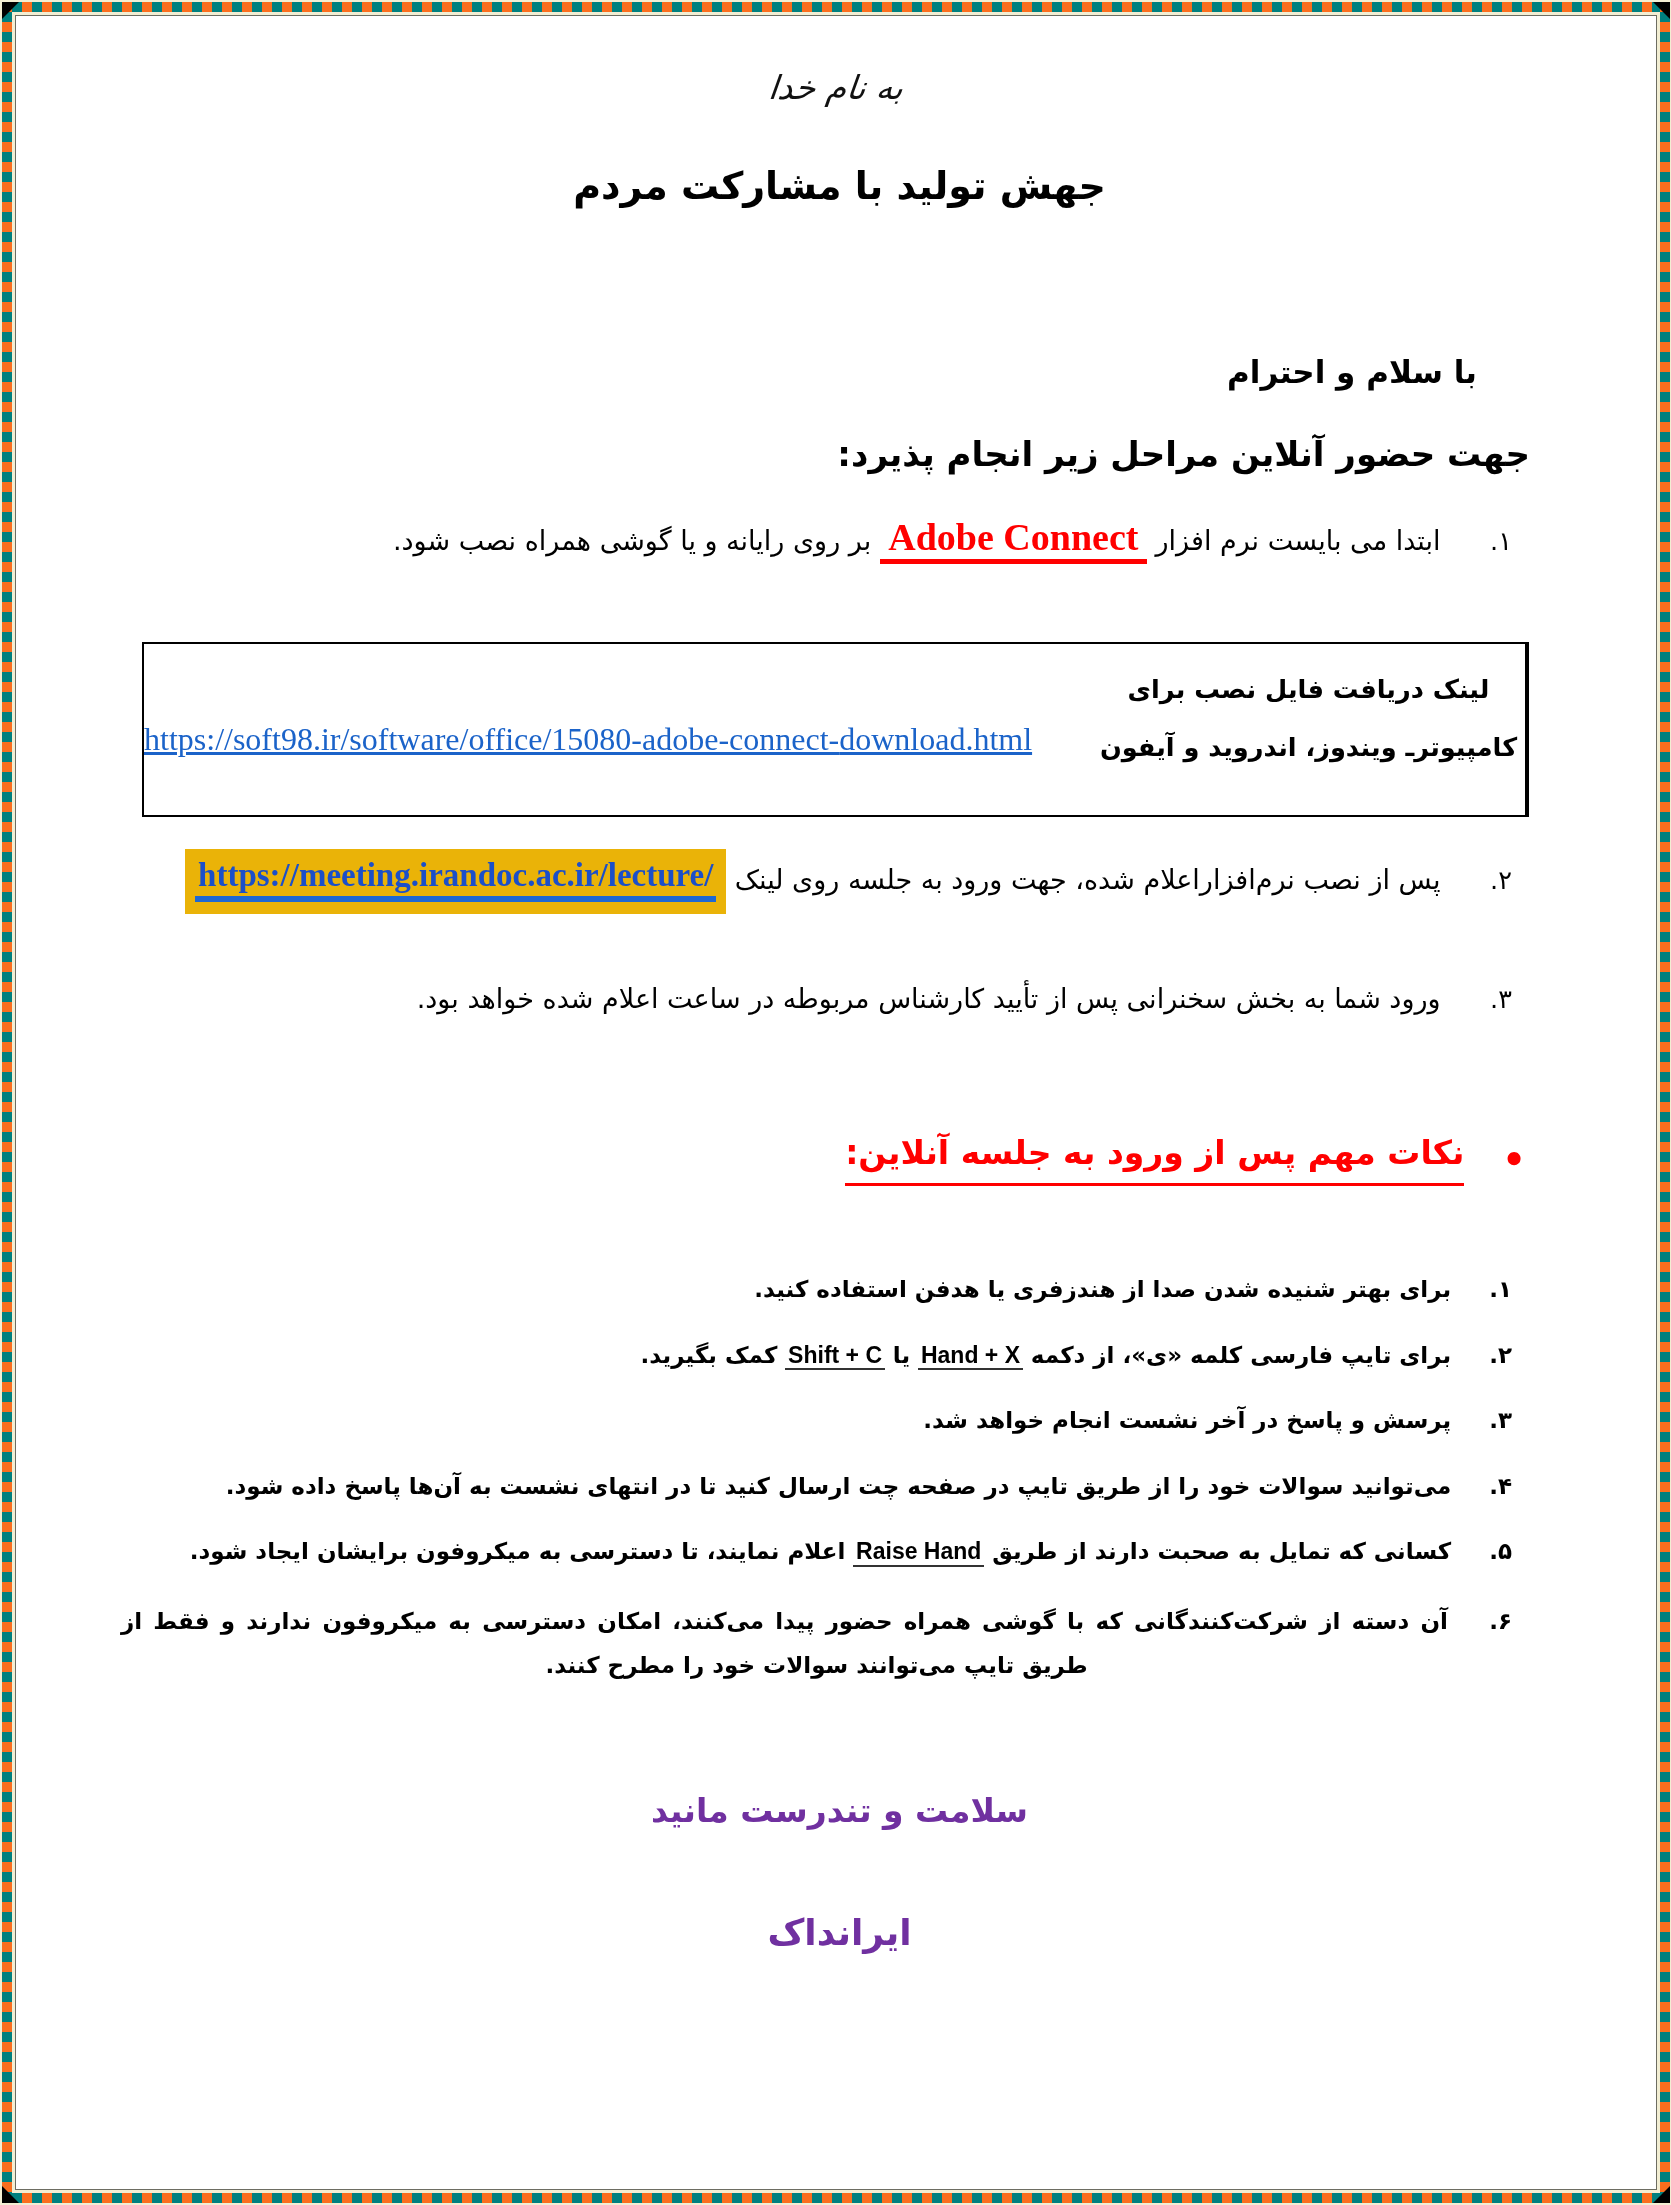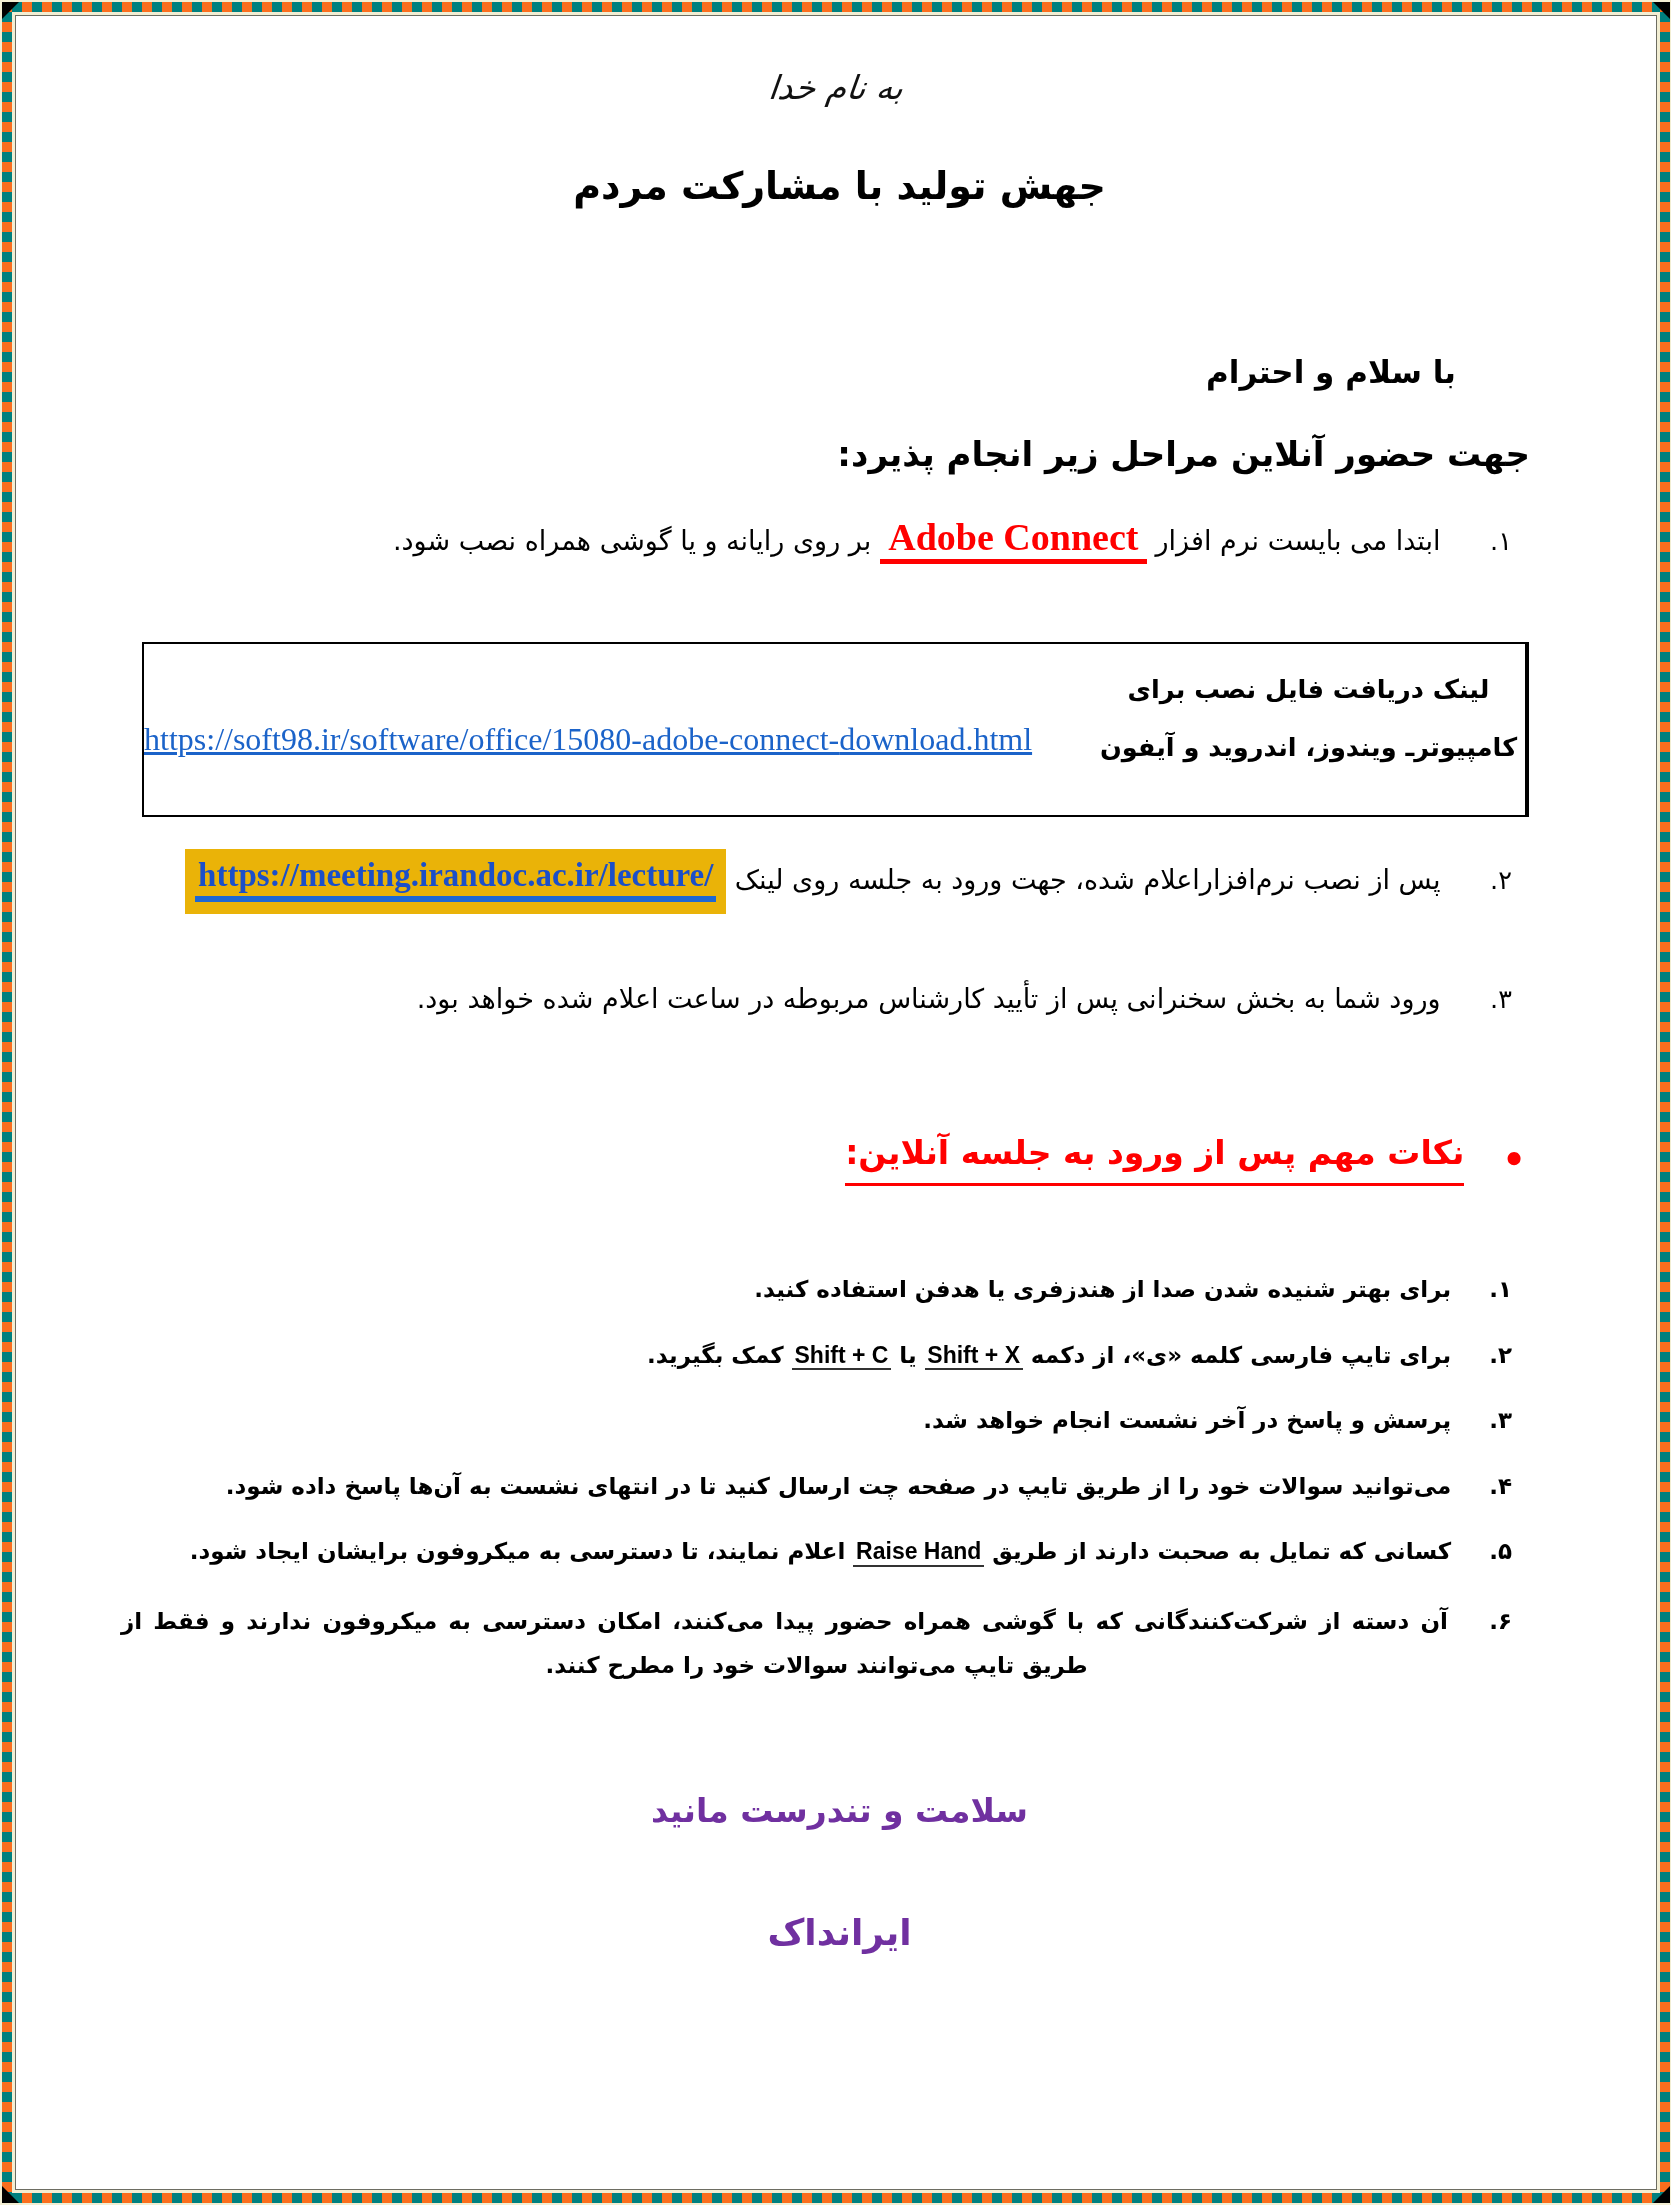--- a/index.html
+++ b/index.html
@@ -32,21 +32,21 @@
   
   .abs{position:absolute;z-index:3;}
   .center{left:0;right:0;text-align:center;}
   .rtl{direction:rtl;unicode-bidi:embed;padding-left:7px;}
   .nowrap{white-space:nowrap;}
 
   .bismillah{top:68px;font-family:"DejaVu Serif",serif;font-style:italic;
              font-size:33px;color:#111;transform:skewX(-6deg);}
   .doc-title{top:164px;font-weight:bold;font-size:38px;color:#000;letter-spacing:0.7px;}
 
-  .greeting{top:354px;right:216px;font-weight:bold;font-size:31px;color:#000;}
+  .greeting{top:354px;right:195px;font-weight:bold;font-size:31px;color:#000;}
   .intro   {top:434px;right:142px;font-weight:bold;font-size:34px;color:#000;}
 
   .step{right:160px;font-size:27px;color:#000;}
   .step .num{font-size:25.6px;margin-left:41px;}
   .step1{top:515px;}
   .red-link{font-family:"Liberation Serif",serif;font-weight:bold;font-size:38px;
             color:#FF0000;border-bottom:5.7px solid #FF0000;padding:0 8.5px 1.4px;}
 
   .dl-table{top:642px;left:142px;width:1387px;height:175px;display:flex;
             flex-direction:row;border:2.1px solid #000;box-sizing:border-box;background:#fff;}
@@ -137,21 +137,21 @@
   </div>
 
   <div class="abs rtl notes">
     <div class="note nowrap">
       <span class="nnum">۱.</span>
       <span>برای بهتر شنیده شدن صدا از هندزفری یا هدفن استفاده کنید.</span>
     </div>
     <div class="note nowrap">
       <span class="nnum">۲.</span>
       <span>برای تایپ فارسی کلمه «ی»،  از دکمه</span>
-      <span class="latin-key" dir="ltr">Shift + X</span>
+      <span class="latin-key" dir="ltr">Hand + X</span>
       <span>یا</span>
       <span class="latin-key" dir="ltr">Shift + C</span>
       <span>کمک بگیرید.</span>
     </div>
     <div class="note nowrap">
       <span class="nnum">۳.</span>
       <span>پرسش و پاسخ در آخر نشست انجام خواهد شد.</span>
     </div>
     <div class="note nowrap">
       <span class="nnum">۴.</span>

